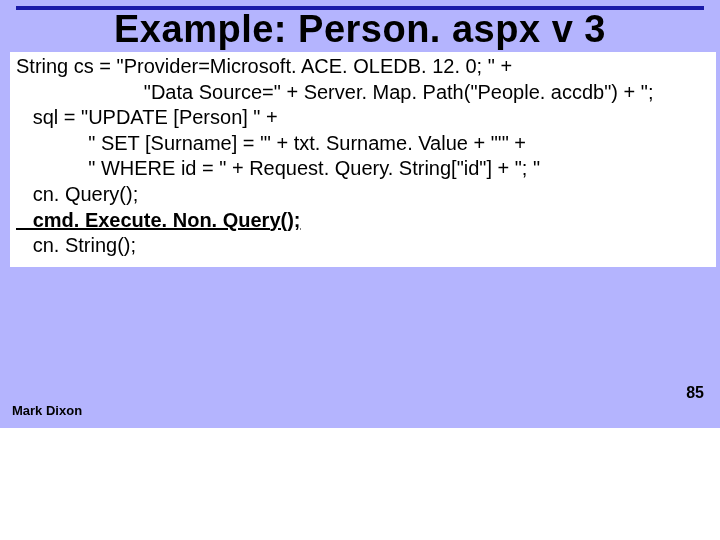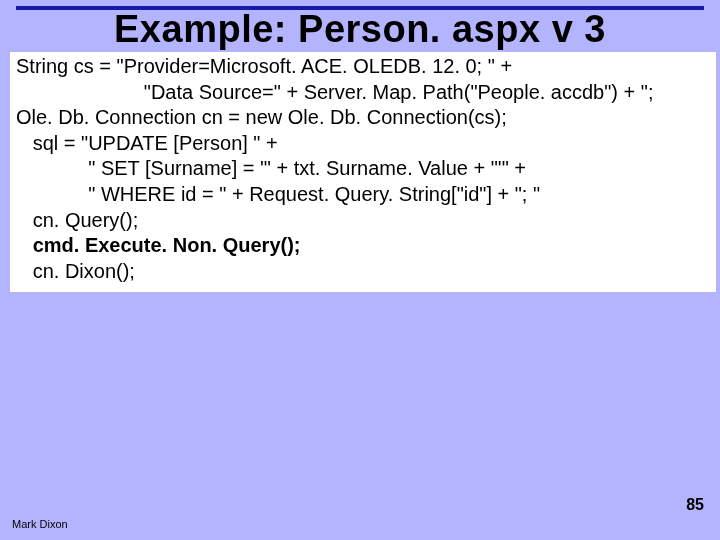--- a/index.html
+++ b/index.html
@@ -5,21 +5,21 @@
   html, body {
     margin: 0;
     padding: 0;
     width: 720px;
     height: 540px;
     overflow: hidden;
     font-family: Arial, Helvetica, sans-serif;
   }
   .slide {
     width: 720px;
-    height: 540px;
+    height: 428px;
     background: #b4b4fe;
     position: relative;
     box-sizing: border-box;
   }
   .rule {
     position: absolute;
     top: 6px;
     left: 16px;
     right: 16px;
     height: 4px;
@@ -42,51 +42,51 @@
     left: 10px;
     right: 4px;
     background: #ffffff;
     padding: 2px 6px 8px 6px;
     font-size: 20px;
     line-height: 1.28;
     color: #000;
     font-family: Arial, Helvetica, sans-serif;
   }
   .codebox .line { white-space: pre; }
-  .bold { font-weight: bold; }
+  .bold { font-weight: bold; text-decoration: underline; }
   .footer-left {
     position: absolute;
     left: 12px;
     bottom: 10px;
-    font-size: 11px;
+    font-size: 13px;
     color: #000;
+    font-weight: bold;
   }
   .footer-right {
     position: absolute;
     right: 16px;
     bottom: 26px;
     font-size: 16px;
     color: #000;
     font-weight: bold;
   }
 </style>
 </head>
 <body>
 
 <div class="slide">
   <div class="rule"></div>
   <div class="title">Example: Person. aspx v 3</div>
 
   <div class="codebox">
     <div class="line">String cs = "Provider=Microsoft. ACE. OLEDB. 12. 0; " +</div>
     <div class="line">                       "Data Source=" + Server. Map. Path("People. accdb") + "; </div>
-    <div class="line">Ole. Db. Connection cn = new Ole. Db. Connection(cs);</div>
     <div class="line">   sql = "UPDATE [Person] " +</div>
     <div class="line">             " SET [Surname] = '" + txt. Surname. Value + "'" +</div>
     <div class="line">             " WHERE id = " + Request. Query. String["id"] + "; "</div>
     <div class="line">   cn. Query();</div>
     <div class="line bold">   cmd. Execute. Non. Query();</div>
-    <div class="line">   cn. Dixon();</div>
+    <div class="line">   cn. String();</div>
   </div>
 
   <div class="footer-left">Mark Dixon</div>
   <div class="footer-right">85</div>
 </div>
 
 </body></html>

